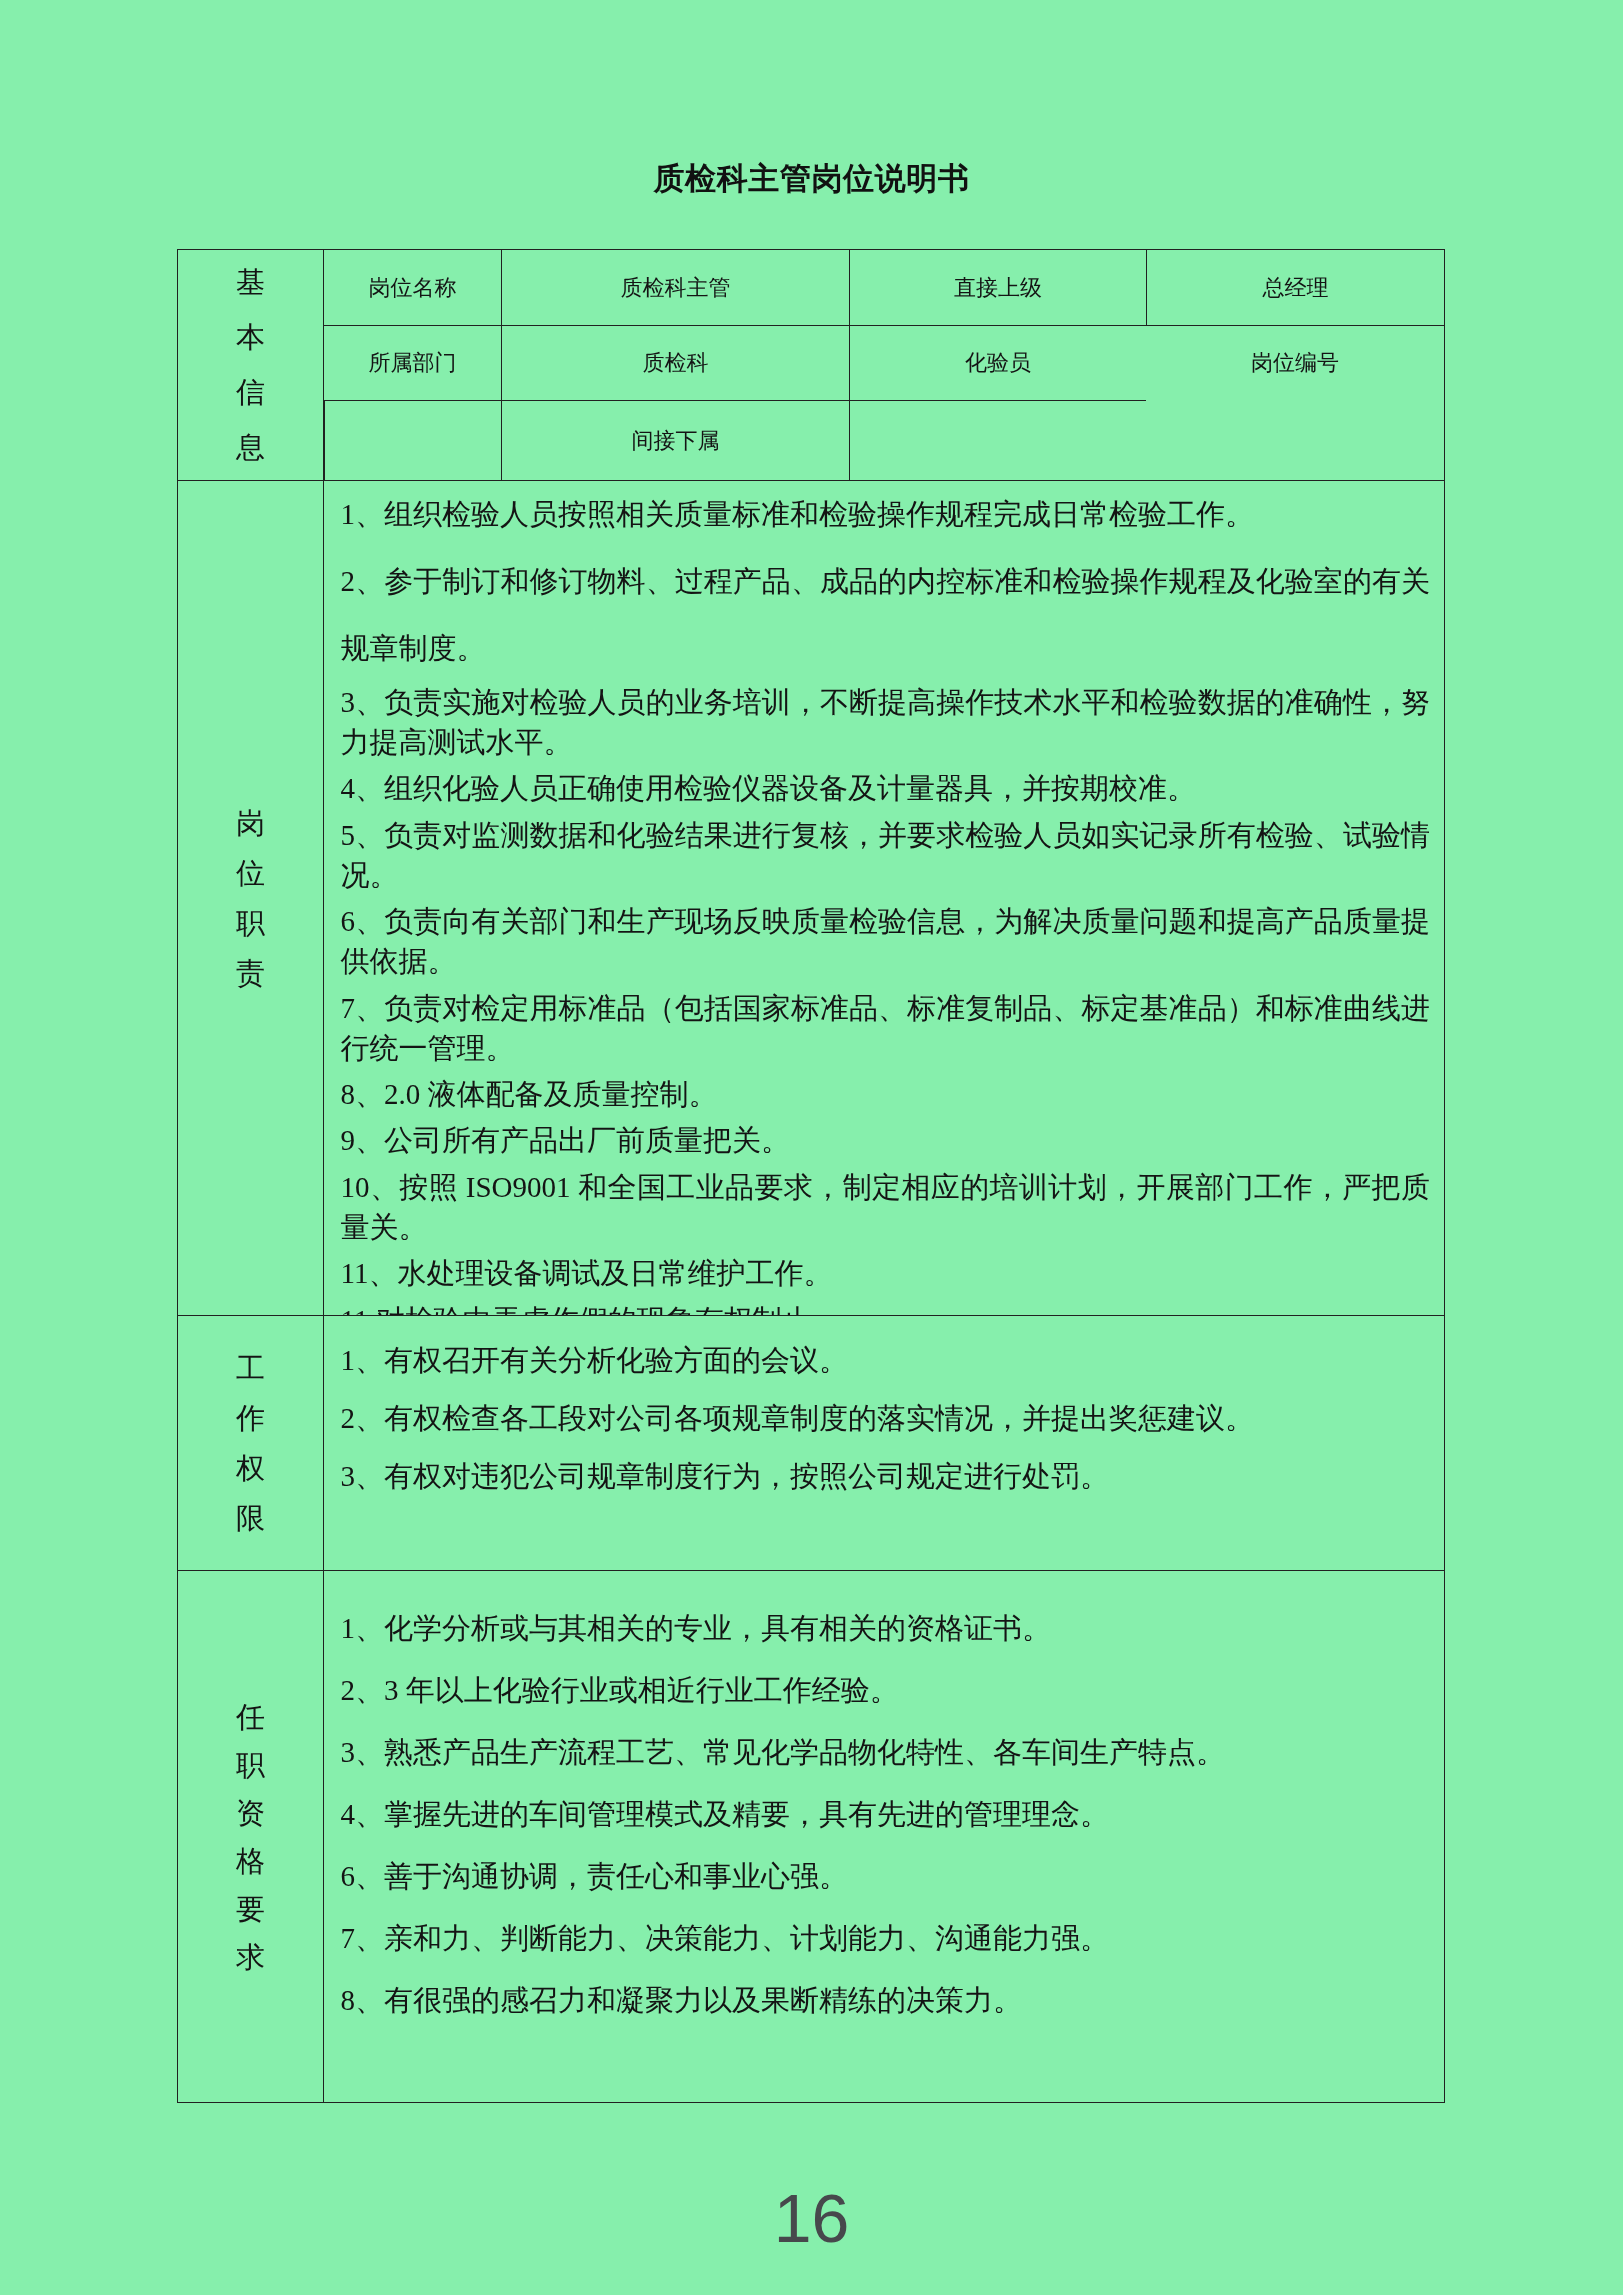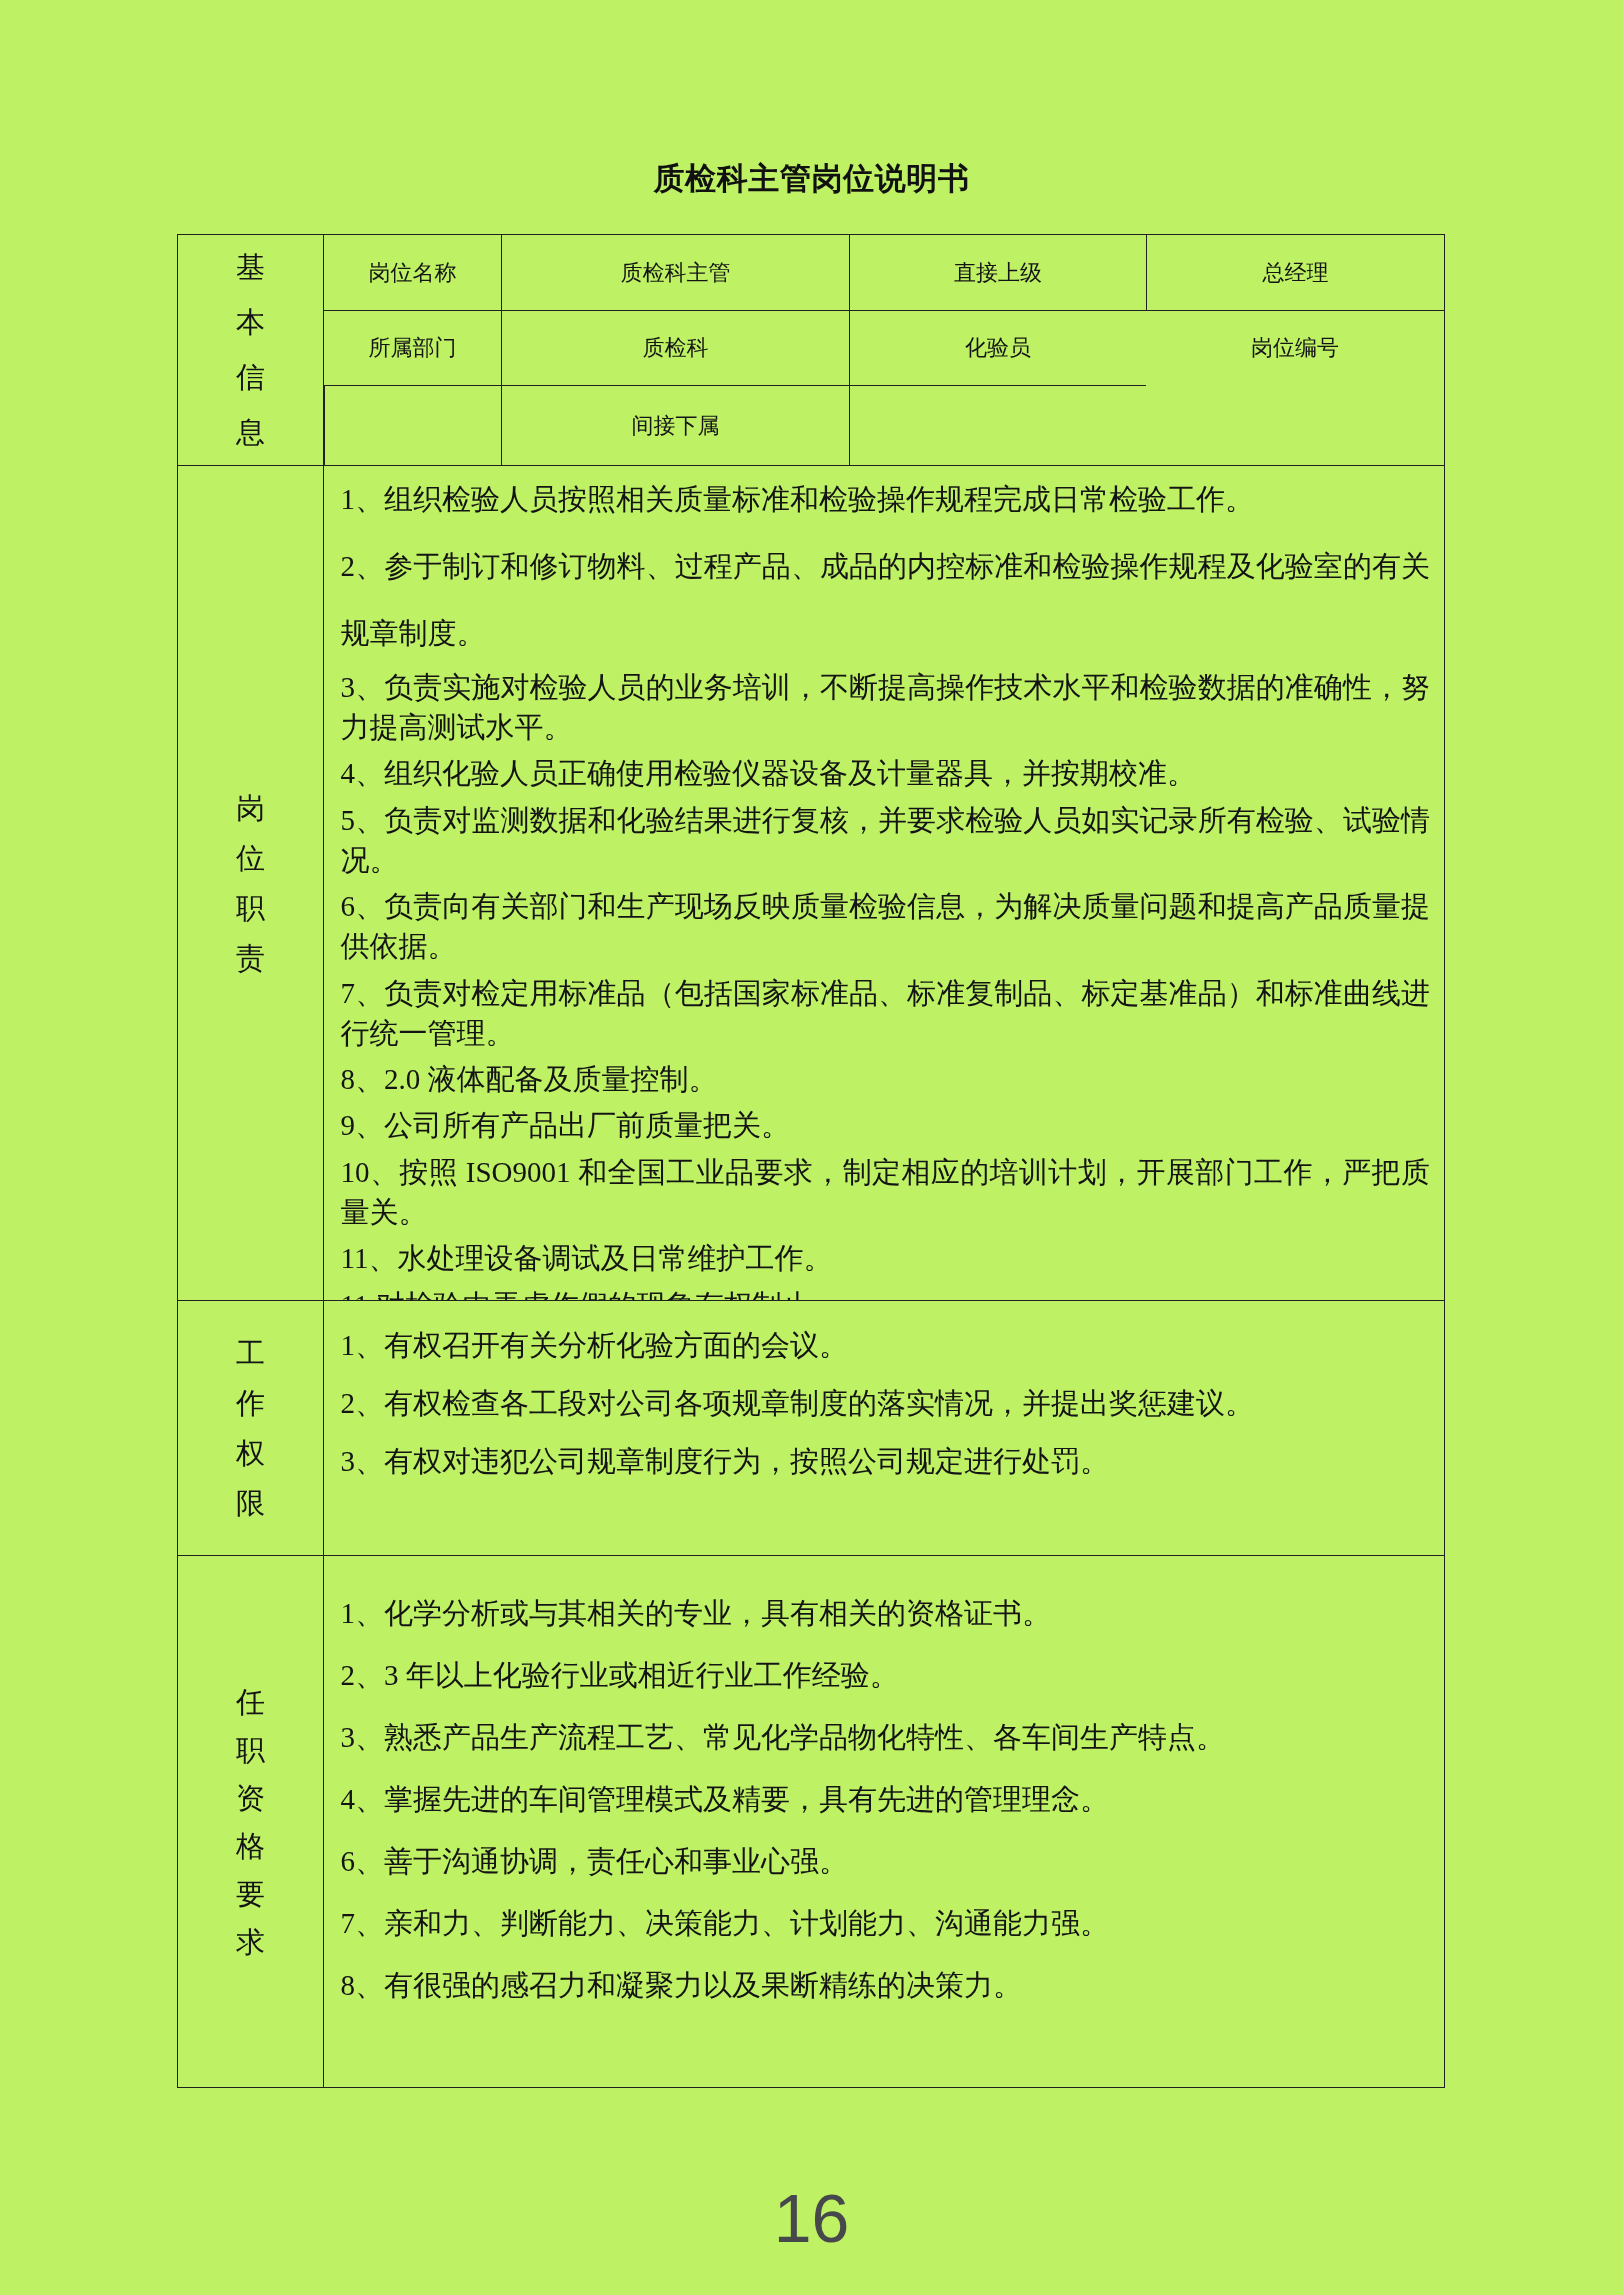--- a/index.html
+++ b/index.html
@@ -1,42 +1,42 @@
 <!DOCTYPE html>
 <html style="font-size:10.2px"><head>
 <meta charset="utf-8">
 <style>
   * { box-sizing: border-box; margin: 0; padding: 0; }
   html, body { background: #e8e8e8; }
   .page {
     position: relative;
     width: 1623px;
     height: 2295px;
-    background: #bef264;
+    background: #86efac;
     font-family: "Liberation Serif", "DejaVu Serif", serif;
     color: #141414;
     margin: 0 auto;
     overflow: hidden;
   }
   .doc-title {
     position: absolute;
     top: 158px;
     left: 0;
     width: 100%;
     text-align: center;
     font-family: "Liberation Sans", "DejaVu Sans", sans-serif;
     font-weight: 700;
     font-size: 31px;
     letter-spacing: 0.6px;
     color: #111111;
   }
   .job-table {
     position: absolute;
     left: 177px;
-    top: 234px;
+    top: 249px;
     width: 1268px;
     border: 1.9px solid #212121;
   }
   .sec { display: flex; align-items: stretch; }
   .sec + .sec { border-top: 1.9px solid #212121; }
   .sec-label {
     flex: 0 0 146px;
     width: 146px;
     display: flex;
     align-items: center;

